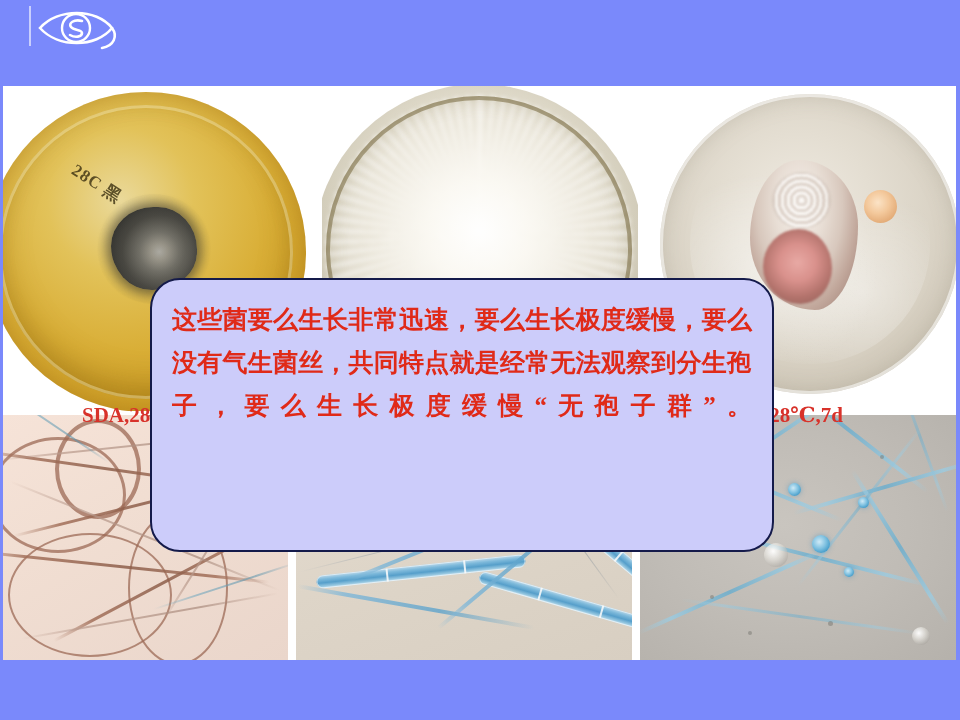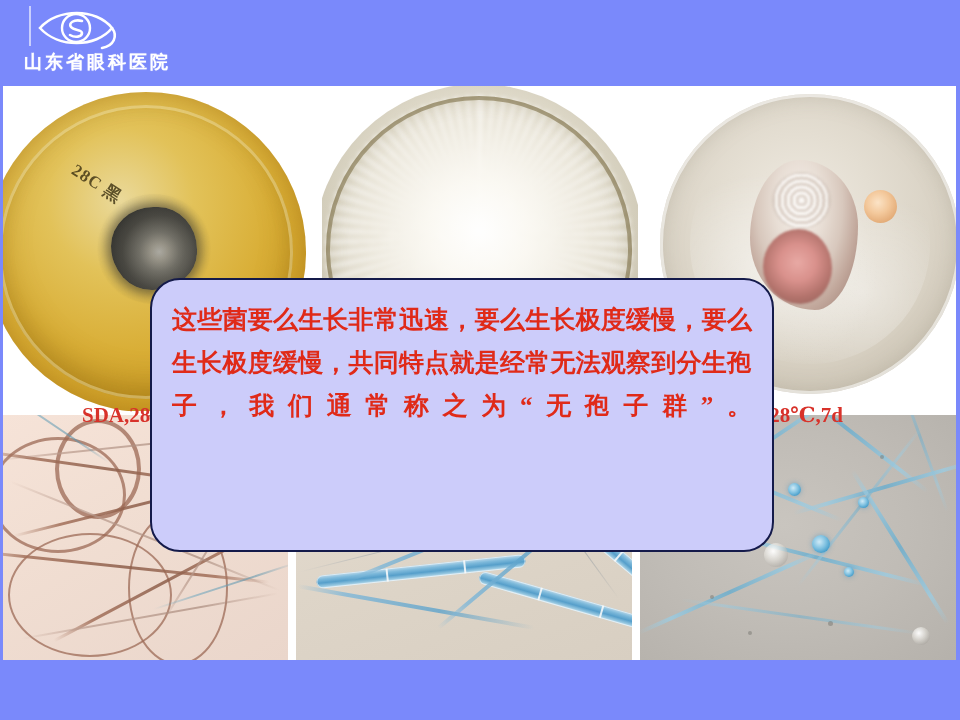--- a/index.html
+++ b/index.html
@@ -526,32 +526,31 @@
           <div class="speck" style="left:70px; top:180px; width:4px; height:4px;"></div>
           <div class="speck" style="left:240px; top:40px; width:4px; height:4px;"></div>
           <div class="speck" style="left:188px; top:206px; width:5px; height:5px;"></div>
           <div class="speck" style="left:108px; top:216px; width:4px; height:4px;"></div>
         </div>
       </div>
     </div>
   </div>
 
   <div class="callout">
-    <div class="callout-body">这些菌要么生长非常迅速，要么生长极度缓慢，要么生长极度缓慢，共同特点就是经常无法观察到分生孢子，我们通常称之为“无孢子群”。</div>
+    <div class="callout-body">这些菌要么生长非常迅速，要么生长极度缓慢，要么没有气生菌丝，共同特点就是经常无法观察到分生孢子，要么生长极度缓慢“无孢子群”。</div>
   </div>
 
   <div class="header-band"></div>
   <div class="edge-left"></div>
   <div class="edge-right"></div>
 
   <div class="logo">
     <svg width="150" height="80" viewBox="0 0 150 80">
       <line x1="16" y1="4" x2="16" y2="44" stroke="#ffffff" stroke-width="1.4" opacity="0.85"></line>
       <path d="M26 26 C 44 6, 82 6, 98 26 C 82 46, 44 46, 26 26 Z" fill="none" stroke="#ffffff" stroke-width="2.6"></path>
       <path d="M98 26 C 104 34, 100 44, 88 46" fill="none" stroke="#ffffff" stroke-width="2.6" stroke-linecap="round"></path>
       <circle cx="62" cy="26" r="14" fill="none" stroke="#ffffff" stroke-width="2.4"></circle>
       <path d="M68 19 C 60 17, 54 21, 57 25 C 60 29, 68 27, 68 31 C 68 35, 61 36, 56 33" fill="none" stroke="#ffffff" stroke-width="2.6" stroke-linecap="round"></path>
     </svg>
-    <div class="logo-text">山东省眼科医院</div>
   </div>
 
   <div class="footer-band"></div>
 </div>
 
 </body></html>

